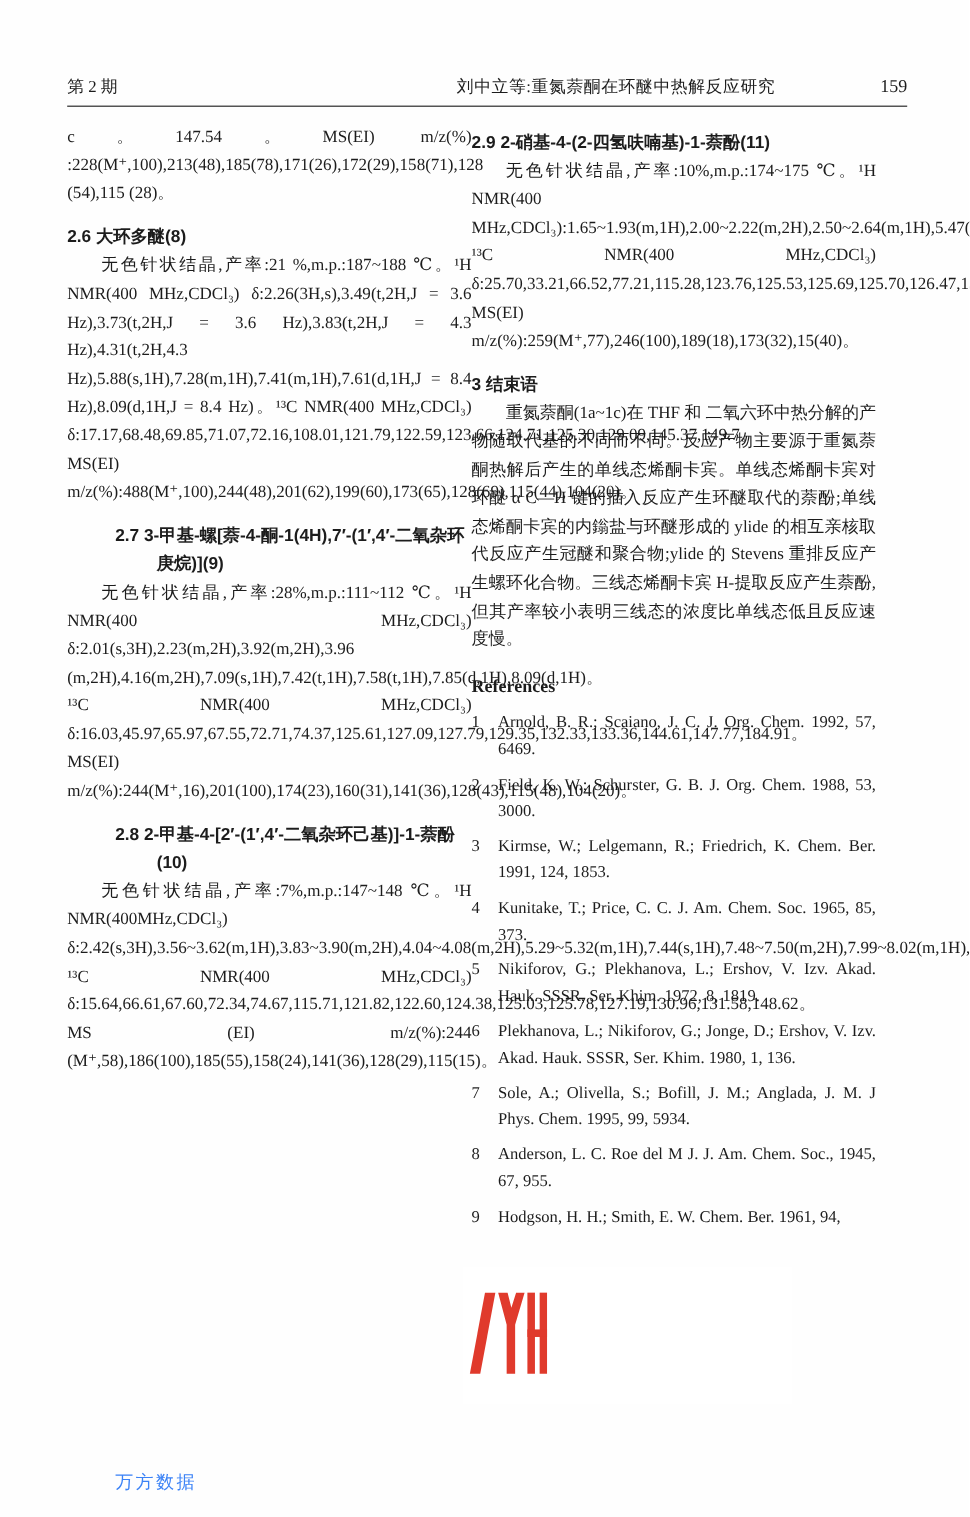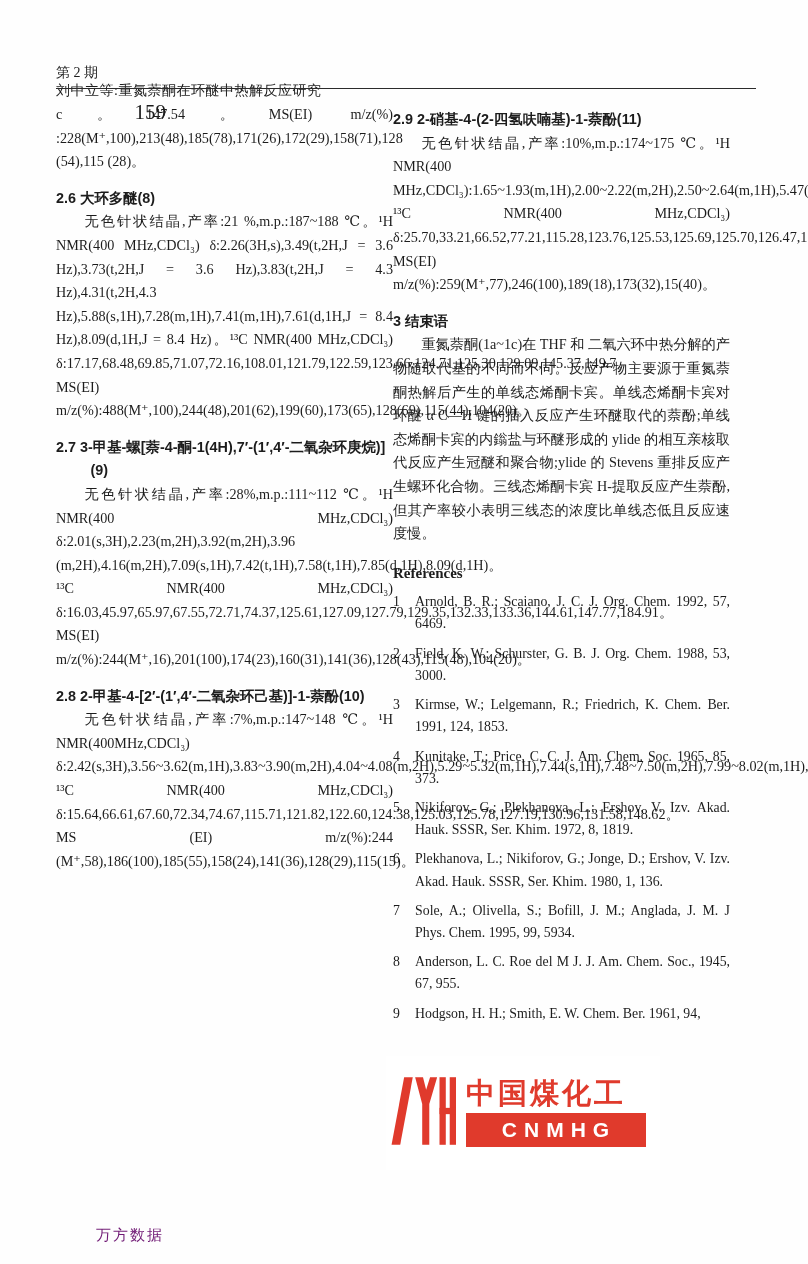--- a/index.html
+++ b/index.html
@@ -1,54 +1,54 @@
 <!DOCTYPE html>
 <html><head>
 <meta charset="utf-8">
 <style>
   html,body{margin:0;padding:0;background:#ffffff;}
   .page{
     position:relative;width:808px;height:1264px;overflow:hidden;background:#fefefe;
     font-family:"Liberation Serif","DejaVu Serif",serif;color:#1c1c1c;
   }
   
-  .hdr{position:absolute;top:64px;left:56px;width:700px;display:flex;align-items:baseline;font-size:14px;flex-direction:column;}
+  .hdr{position:absolute;top:64px;left:56px;width:700px;display:flex;align-items:baseline;font-size:14px;}
   .hdr-issue{width:110px;text-align:left;}
-  .hdr-title{flex:1;text-align:left;letter-spacing:.5px;}
-  .hdr-page{width:110px;text-align:right;font-size:21px;}
+  .hdr-title{flex:1;text-align:right;letter-spacing:.5px;}
+  .hdr-page{width:110px;text-align:right;font-size:15px;}
   .hdr-rule{position:absolute;top:88px;left:56px;width:700px;border-top:1.6px solid #2b2b2b;}
   
   .columns{position:absolute;top:103px;left:56px;width:702px;display:flex;}
   .col{width:337px;font-size:14.2px;line-height:23.6px;text-align:justify;}
   p{margin:0;}
   .par-cont{text-indent:0;}
   .par{text-indent:2em;}
   h3.sec{
     font-size:14.4px;line-height:23.6px;margin:13px 0 0 0;font-weight:bold;
     font-family:"Liberation Sans","DejaVu Sans",sans-serif;text-align:left;
   }
-  h3.hang{padding-left:2.4em;text-indent:-2.4em;}
+  h3.hang{padding-left:2.4em;text-indent:-2.4em;margin-left:40px;}
   h3.refs-h{font-family:"Liberation Serif","DejaVu Serif",serif;font-size:15px;margin:16px 0 6px 0;}
   .ref{display:flex;margin:0 0 7px 0;font-size:13.8px;line-height:22.2px;}
   .ref-num{width:1.6em;flex:0 0 auto;}
   .ref-text{flex:1;text-align:justify;}
   .credit{margin-top:10px;text-align:right;font-size:13.6px;letter-spacing:.3px;}
   
   .watermark{
     position:absolute;left:386px;top:1056px;width:266px;height:110px;
     background:rgba(255,255,255,0.88);display:flex;align-items:center;gap:10px;padding:2px 4px;
   }
   .wm-right{display:flex;flex-direction:column;gap:5px;}
   .wm-name{color:#e03a2c;font-size:29px;font-weight:bold;letter-spacing:3px;
     font-family:"Liberation Sans","DejaVu Sans",sans-serif;line-height:1;}
   .wm-box{background:#e03a2c;color:#ffffff;width:174px;text-align:center;
     font-family:"Liberation Sans","DejaVu Sans",sans-serif;font-weight:bold;
     font-size:21px;letter-spacing:7px;padding:4px 0 4px 6px;line-height:1.2;}
   
-  .footer{position:absolute;left:96px;top:1226px;font-size:15px;color:#701a75;letter-spacing:2px;}
+  .footer{position:absolute;left:96px;top:1226px;font-size:15px;color:#3b82f6;letter-spacing:2px;}
 </style>
 </head>
 <body>
 
 <div class="page">
 
   <div class="hdr">
     <span class="hdr-issue">第 2 期</span>
     <span class="hdr-title">刘中立等:重氮萘酮在环醚中热解反应研究</span>
     <span class="hdr-page">159</span>
@@ -124,21 +124,17 @@
       <svg width="66" height="86" viewBox="0 0 84 86" xmlns="http://www.w3.org/2000/svg">
         <g fill="#e03a2c">
           <polygon points="2,86 13,86 29,0 18,0"></polygon>
           <polygon points="32,0 42,0 46,16 51,0 60,0 50,34 50,86 41,86 41,34"></polygon>
           <rect x="63" y="0" width="8" height="86"></rect>
           <rect x="76" y="0" width="8" height="86"></rect>
           <rect x="63" y="39" width="21" height="8"></rect>
         </g>
       </svg>
     </span>
-    <span class="wm-right">
-      <span class="wm-name">中国煤化工</span>
-      <span class="wm-box">CNMHG</span>
-    </span>
   </div>
 
   <div class="footer">万方数据</div>
 
 </div>
 
 </body></html>

